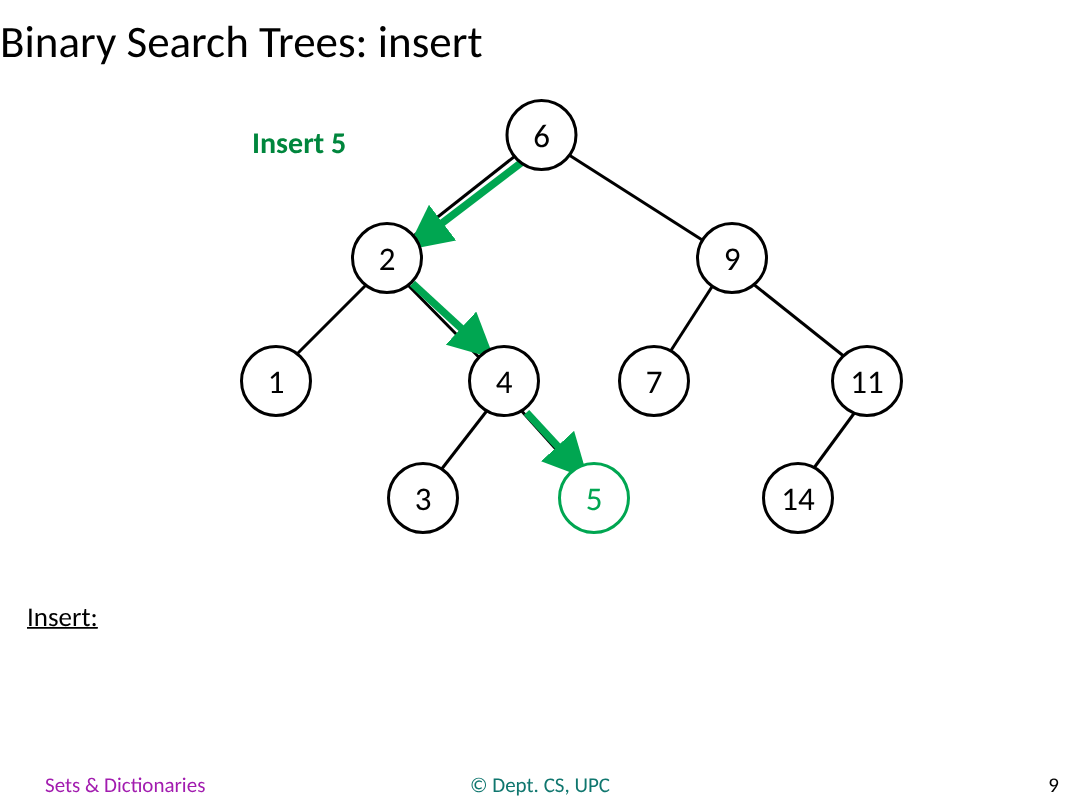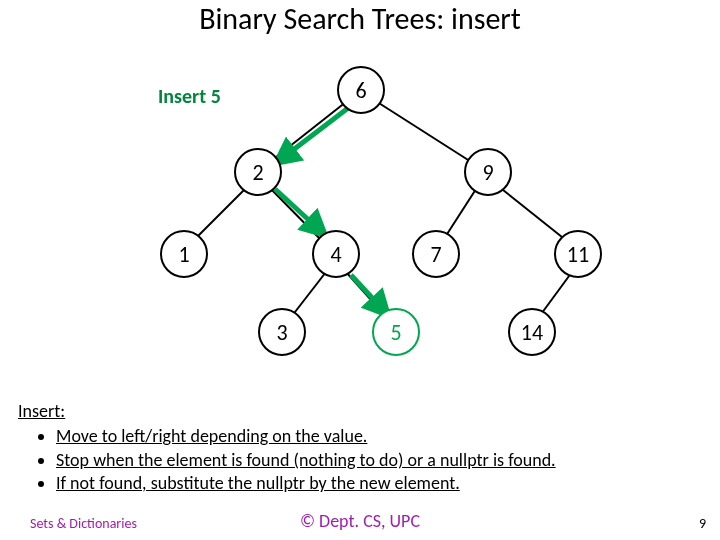--- a/index.html
+++ b/index.html
@@ -5,24 +5,25 @@
   * { margin: 0; padding: 0; box-sizing: border-box; }
   body {
     width: 720px;
     height: 540px;
     background: #fff;
     font-family: "Calibri", "Segoe UI", Arial, sans-serif;
     position: relative;
     overflow: hidden;
   }
   .title {
-    text-align: center;
+    text-align: left;
     font-size: 30px;
     font-weight: 400;
     color: #000;
+    padding-top: 10px;
   }
   .insert-label {
     position: absolute;
     font-size: 20px;
     font-weight: 700;
     color: #00863d;
   }
   .tree {
     position: absolute;
     left: 0;
@@ -65,37 +66,37 @@
     bottom: 8px;
     font-size: 14px;
     color: #a21caf;
   }
   .footer-center {
     position: absolute;
     left: 0;
     right: 0;
     bottom: 8px;
     text-align: center;
-    font-size: 18px;
-    color: #a21caf;
+    font-size: 14px;
+    color: #0f766e;
   }
   .footer-right {
     position: absolute;
     right: 14px;
     bottom: 8px;
     font-size: 14px;
     color: #000;
   }
 </style>
 </head>
 <body>
 
 <div class="title">Binary Search Trees: insert</div>
 
-<div class="insert-label" style="left:158px; top:84px;">Insert 5</div>
+<div class="insert-label" style="left:168px; top:84px;">Insert 5</div>
 
 <svg class="tree" viewBox="0 0 720 540">
   <defs>
     <marker id="arrow-green" viewBox="0 0 10 10" refX="8" refY="5" markerWidth="6" markerHeight="6" orient="auto-start-reverse">
       <path d="M 0 0 L 10 5 L 0 10 z" fill="#00a651"></path>
     </marker>
   </defs>
 
   <g stroke="#000" stroke-width="2">
     <line x1="351" y1="98" x2="266" y2="165"></line>
@@ -122,22 +123,17 @@
 <div class="node" style="left:160px; top:230px;">1</div>
 <div class="node" style="left:312px; top:230px;">4</div>
 <div class="node" style="left:412px; top:230px;">7</div>
 <div class="node" style="left:554px; top:230px;text-align:center;">11</div>
 <div class="node" style="left:258px; top:308px;">3</div>
 <div class="node green" style="left:372px; top:308px;">5</div>
 <div class="node" style="left:508px; top:308px;">14</div>
 
 <div class="desc">
   <span class="h">Insert:</span>
-  <ul>
-    <li>Move to left/right depending on the value.</li>
-    <li>Stop when the element is found (nothing to do) or a nullptr is found.</li>
-    <li>If not found, substitute the nullptr by the new element.</li>
-  </ul>
 </div>
 
 <div class="footer-left">Sets &amp; Dictionaries</div>
 <div class="footer-center">© Dept. CS, UPC</div>
 <div class="footer-right">9</div>
 
 </body></html>

